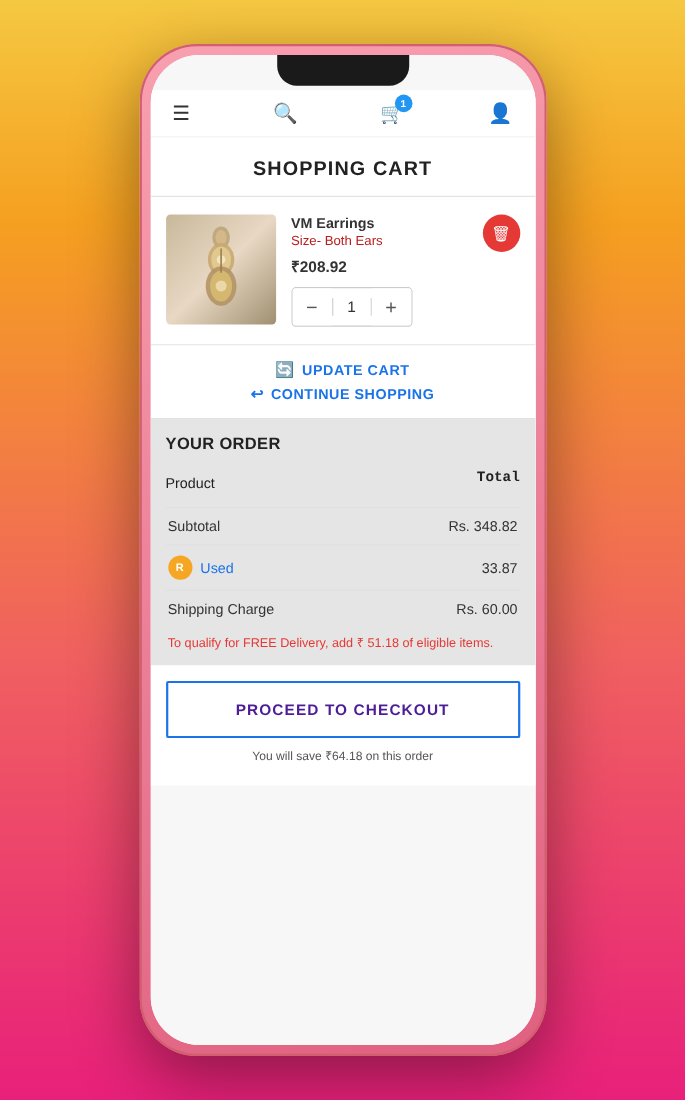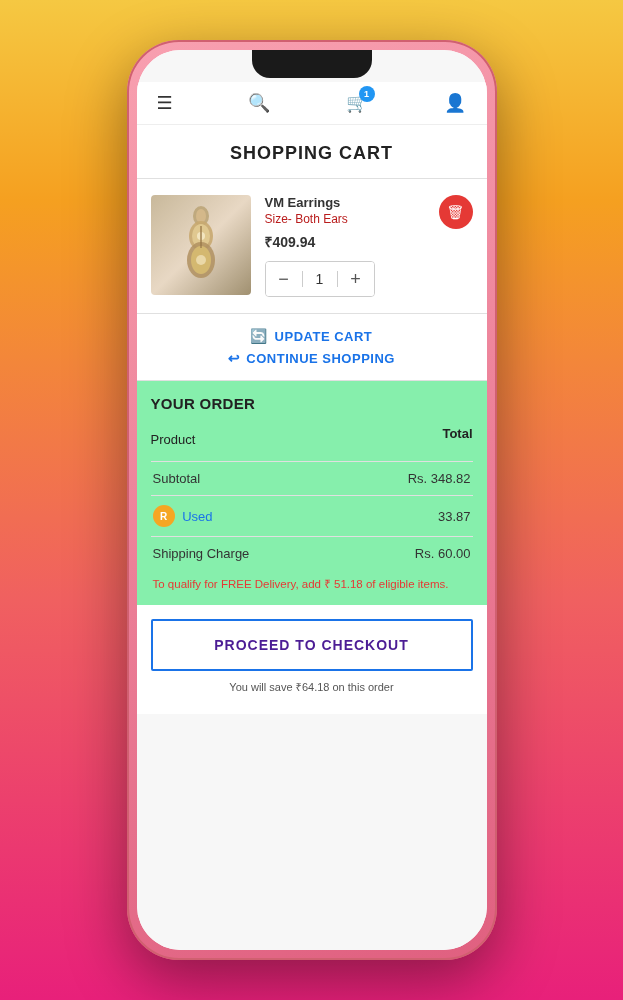--- a/index.html
+++ b/index.html
@@ -220,21 +220,21 @@
       cursor: pointer;
       text-decoration: none;
     }
 
     .action-link-icon {
       font-size: 14px;
     }
 
     
     .order-section {
-      background: #86efac;
+      background: #e5e5e5;
       padding: 14px 14px 6px;
     }
 
     .order-title {
       font-size: 15px;
       font-weight: 700;
       color: #222;
       margin-bottom: 14px;
       letter-spacing: 0.3px;
     }
@@ -265,20 +265,21 @@
       color: #222;
       padding-bottom: 8px;
     }
 
     .col-header-right {
       text-align: right;
       font-weight: 700;
       font-size: 13px;
       color: #222;
       padding-bottom: 20px;
+      font-family: Liberation Mono, monospace;
     }
 
     .reward-row td {
       padding: 9px 2px;
     }
 
     .reward-icon {
       width: 22px;
       height: 22px;
       background: #f5a623;
@@ -391,21 +392,21 @@
               <line x1="45" y1="28" x2="45" y2="48" stroke="#a08050" stroke-width="1.5"></line>
               <line x1="45" y1="50" x2="45" y2="44" stroke="#a08050" stroke-width="1.5"></line>
 
               <rect x="0" y="0" width="90" height="95" fill="transparent"></rect>
             </svg>
           </div>
 
           <div class="item-details">
             <div class="item-name">VM Earrings</div>
             <div class="item-variant">Size- Both Ears</div>
-            <div class="item-price">₹409.94</div>
+            <div class="item-price">₹208.92</div>
 
             <button class="delete-btn">
               🗑
             </button>
 
             <div class="qty-control">
               <button class="qty-btn">−</button>
               <span class="qty-value">1</span>
               <button class="qty-btn">+</button>
             </div>

